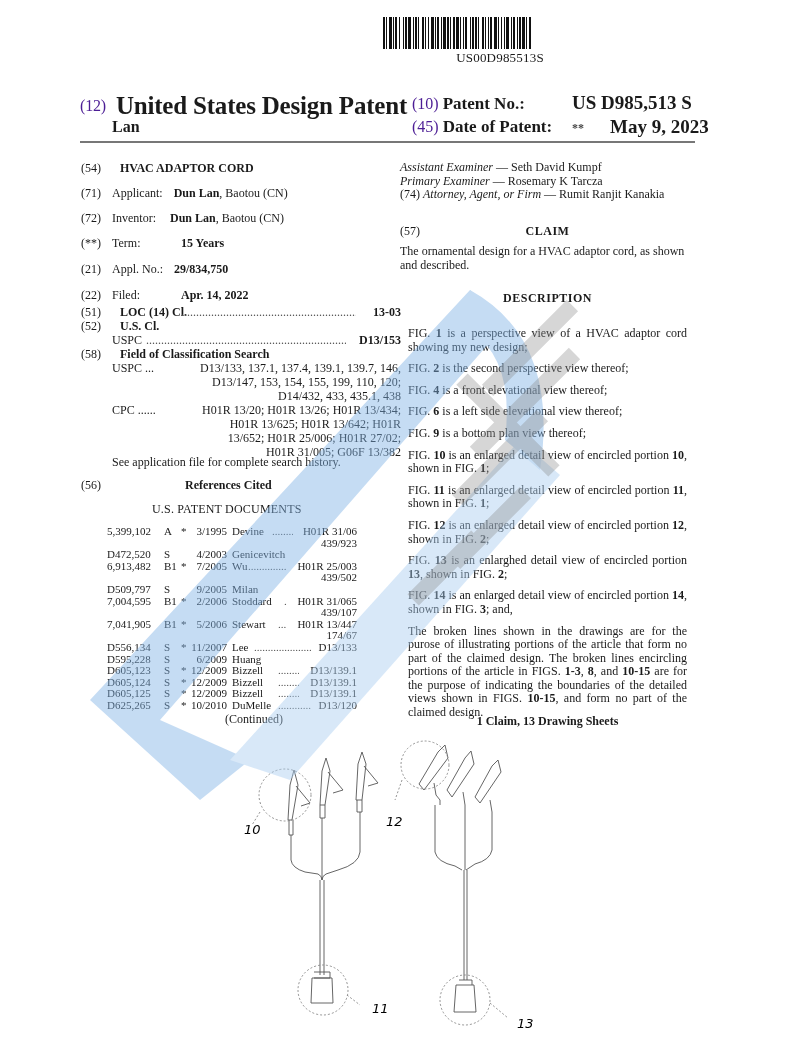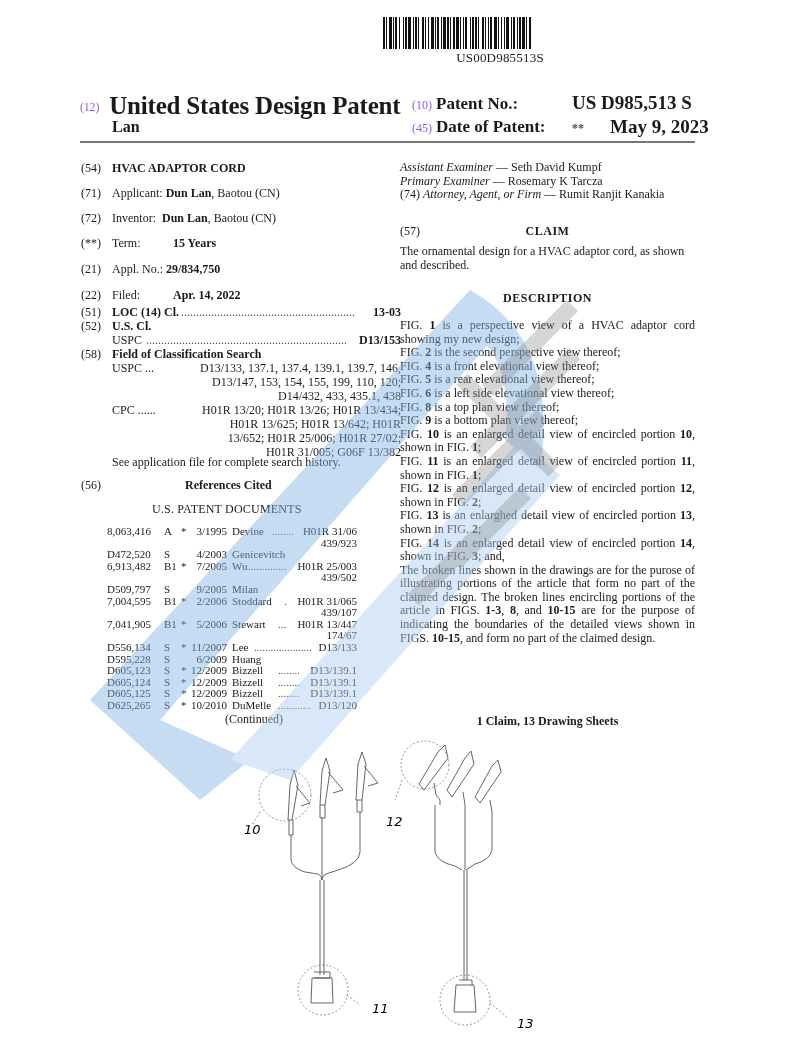--- a/index.html
+++ b/index.html
@@ -7,32 +7,32 @@
       width: 800px; height: 1054px; background: #ffffff; position: relative; overflow: hidden;
       font-family: "Liberation Serif", "DejaVu Serif", serif; color: #1a1a1a;
     }
     .abs { position: absolute; }
     
     .barcode { left: 383px; top: 17px; width: 234px; height: 32px; display: flex; gap: 0; }
     .barcode span { display: block; height: 100%; background: #111; }
     .barcode-text { left: 383px; top: 50px; width: 234px; text-align: center; font-size: 13px; letter-spacing: 0.2px; }
 
     
-    .hdr-num { font-size: 12px; color: #8b5cf6; }
+    .hdr-num { font-size: 16px; color: #4c1d95; }
     .hdr-title { left: 80px; top: 92px; font-size: 25px; font-weight: bold; font-family: "Liberation Serif", serif; letter-spacing: -0.2px; white-space: nowrap; }
     .hdr-title .hdr-num { font-weight: normal; margin-right: 4px; vertical-align: 3px; }
     .hdr-lan { left: 112px; top: 118px; font-size: 16px; font-weight: bold; }
     .hdr-right-row { left: 412px; font-size: 17px; font-weight: bold; white-space: nowrap; }
     .hdr-right-row .hdr-num { font-weight: normal; margin-right: 4px; }
     .hdr-val { font-size: 19px; font-weight: bold; white-space: nowrap; }
     .hdr-rule { left: 80px; top: 141px; width: 615px; height: 2px; background: #777; }
 
     
     .lc { font-size: 12px; line-height: 14px; white-space: nowrap; }
-    .b { font-weight: bold; }
+    .b { font-weight: bold; margin-left: 8px; }
 
     .refs-title { left: 185px; top: 478px; font-size: 12px; font-weight: bold; }
     .refs-sub { left: 152px; top: 502px; font-size: 12px; letter-spacing: 0.2px; }
     .ref-table { left: 107px; top: 526px; width: 250px; font-size: 11px; line-height: 11.6px; }
     .ref-row { position: relative; height: 11.6px; white-space: nowrap; }
     .ref-row .c-num { position: absolute; left: 0; }
     .ref-row .c-kind { position: absolute; left: 57px; }
     .ref-row .c-star { position: absolute; left: 74px; }
     .ref-row .c-date { position: absolute; left: 80px; width: 40px; text-align: right; }
     .ref-row .c-name { position: absolute; left: 125px; }
@@ -41,21 +41,21 @@
     .continued { left: 225px; top: 712px; font-size: 12px; }
 
     
     .rc { left: 400px; width: 295px; font-size: 12px; line-height: 13.6px; }
     .ital { font-style: italic; }
     .claim-hdr { left: 400px; top: 224px; width: 295px; font-size: 12px; }
     .claim-hdr .cn { position: absolute; left: 0; }
     .claim-hdr .ct { position: absolute; left: 0; width: 295px; text-align: center; font-weight: bold; letter-spacing: 0.5px; }
     .desc-title { left: 400px; top: 291px; width: 295px; text-align: center; font-size: 12px; font-weight: bold; letter-spacing: 0.5px; }
     .desc-body { left: 400px; top: 319px; width: 295px; font-size: 12px; line-height: 13.6px; text-align: justify; }
-    .desc-body p { margin: 0; }
+    .desc-body p { margin: 8px; }
     .claims-count { left: 400px; top: 714px; width: 295px; text-align: center; font-size: 12px; font-weight: bold; }
 
     
     .drawing { left: 0; top: 730px; width: 800px; height: 324px; }
     .fig-label { font-family: "DejaVu Sans", sans-serif; font-style: italic; font-size: 13px; color: #222; }
 
     
     .watermark { left: 0; top: 0; width: 800px; height: 1054px; pointer-events: none; }
   </style>
 </head>
@@ -240,21 +240,21 @@
     <div>H01R 31/005; G06F 13/382</div>
   </div>
 </div>
 <div class="abs lc" style="left:112px; top:455px;">See application file for complete search history.</div>
 
 <div class="abs lc" style="left:81px; top:478px;">(56)</div>
 <div class="abs refs-title">References Cited</div>
 <div class="abs refs-sub">U.S. PATENT DOCUMENTS</div>
 <div class="abs ref-table" id="ref-table">
     <div class="ref-row" style="height: 23.2px;">
-      <span class="c-num">8,063,416</span>
+      <span class="c-num">5,399,102</span>
       <span class="c-kind">A</span>
       <span class="c-star">*</span>
       <span class="c-date">3/1995</span>
       <span class="c-name">Devine</span>
       <span class="c-cls">H01R 31/06</span>
       <span class="c-cls2">439/923</span>
       <span style="position: absolute; left: 165px; right: 64px; overflow: hidden; color: rgb(85, 85, 85);">..........................................................</span>
     </div>
     <div class="ref-row">
       <span class="c-num">D472,520</span>
@@ -376,23 +376,21 @@
   <span class="cn">(57)</span>
   <span class="ct">CLAIM</span>
 </div>
 <div class="abs rc" style="top:245px;">The ornamental design for a HVAC adaptor cord, as shown and described.</div>
 
 <div class="abs desc-title">DESCRIPTION</div>
 <div class="abs desc-body" id="desc-body">
     <p><span>FIG. </span><b>1</b><span> is a perspective view of a HVAC adaptor cord showing my new design;</span></p>
     <p><span>FIG. </span><b>2</b><span> is the second perspective view thereof;</span></p>
     <p><span>FIG. </span><b>4</b><span> is a front elevational view thereof;</span></p>
-    <p><span>FIG. </span><b>5</b><span> is a rear elevational view thereof;</span></p>
     <p><span>FIG. </span><b>6</b><span> is a left side elevational view thereof;</span></p>
-    <p><span>FIG. </span><b>8</b><span> is a top plan view thereof;</span></p>
     <p><span>FIG. </span><b>9</b><span> is a bottom plan view thereof;</span></p>
     <p><span>FIG. </span><b>10</b><span> is an enlarged detail view of encircled portion </span><b>10</b><span>, shown in FIG. </span><b>1</b><span>;</span></p>
     <p><span>FIG. </span><b>11</b><span> is an enlarged detail view of encircled portion </span><b>11</b><span>, shown in FIG. </span><b>1</b><span>;</span></p>
     <p><span>FIG. </span><b>12</b><span> is an enlarged detail view of encircled portion </span><b>12</b><span>, shown in FIG. </span><b>2</b><span>;</span></p>
     <p><span>FIG. </span><b>13</b><span> is an enlarghed detail view of encircled portion </span><b>13</b><span>, shown in FIG. </span><b>2</b><span>;</span></p>
     <p><span>FIG. </span><b>14</b><span> is an enlarged detail view of encircled portion </span><b>14</b><span>, shown in FIG. </span><b>3</b><span>; and,</span></p>
     <p><span>The broken lines shown in the drawings are for the purose of illustrating portions of the article that form no part of the claimed design. The broken lines encircling portions of the article in FIGS. </span><b>1-3</b><span>, </span><b>8</b><span>, and </span><b>10-15</b><span> are for the purpose of indicating the boundaries of the detailed views shown in FIGS. </span><b>10-15</b><span>, and form no part of the claimed design.</span></p>
   </div>
 
 <div class="abs claims-count">1 Claim, 13 Drawing Sheets</div>

